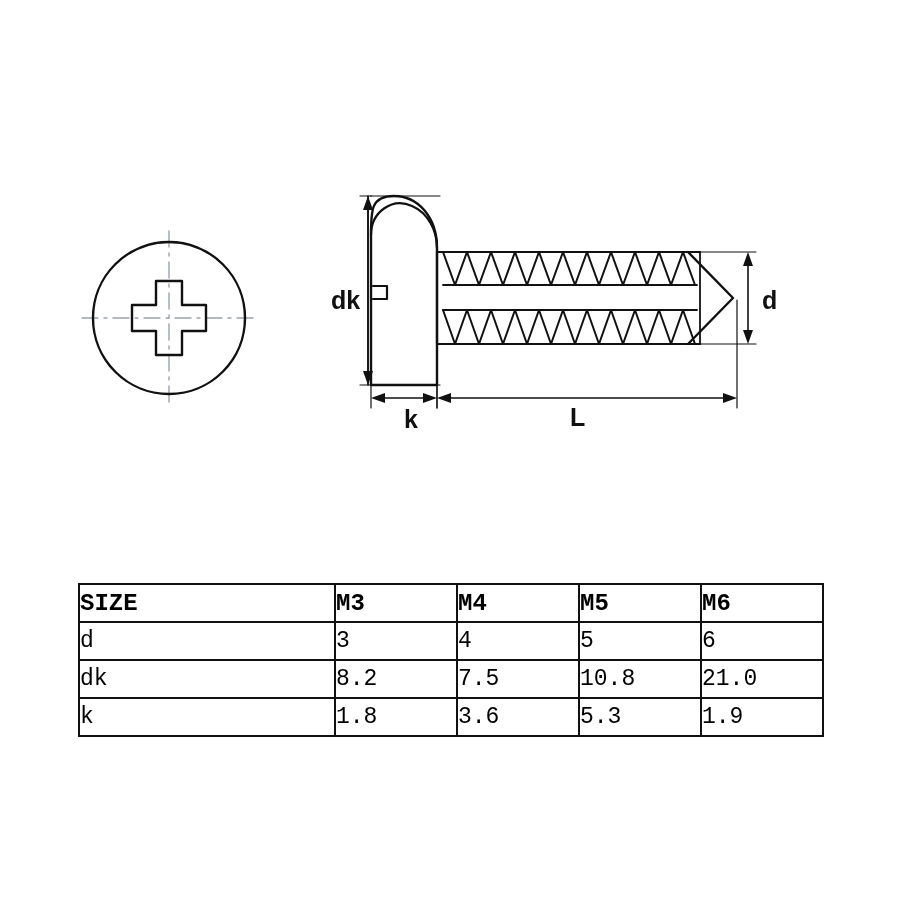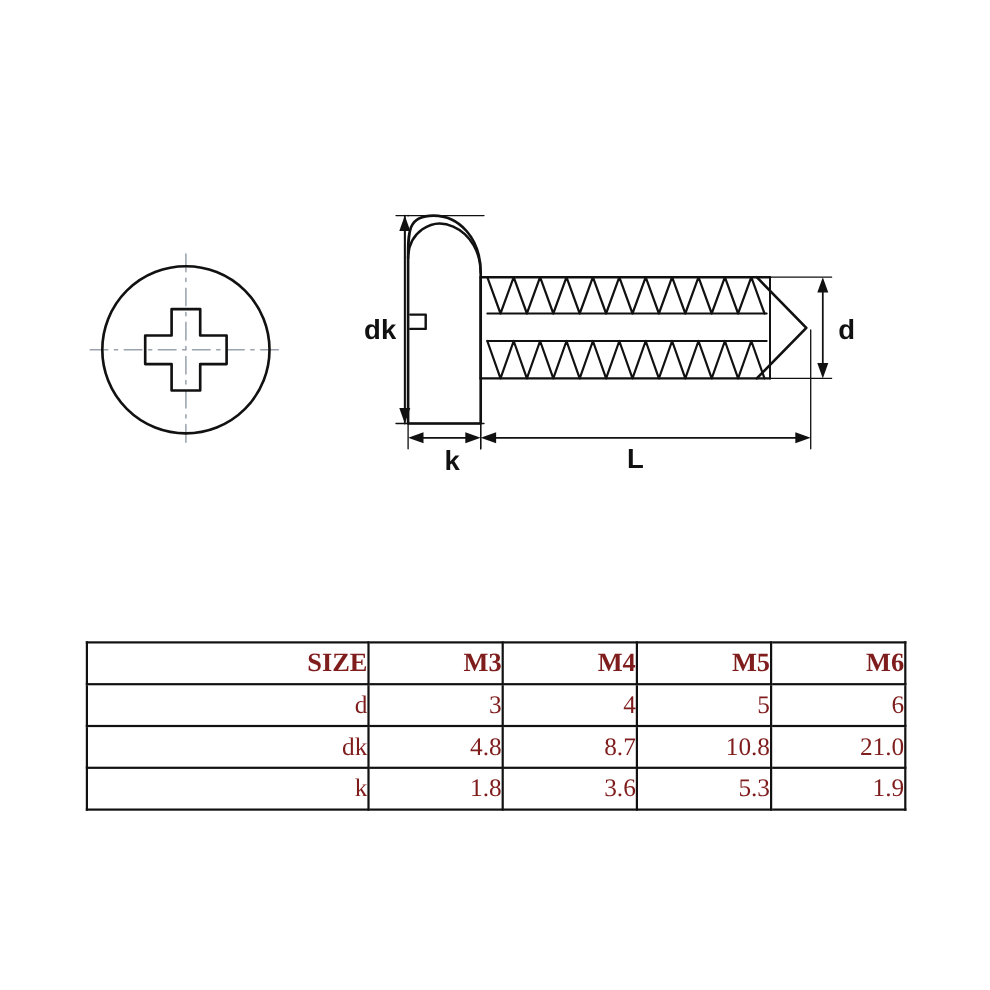--- a/index.html
+++ b/index.html
@@ -37,27 +37,27 @@
     top: 583px;
     width: 744px;
   }
   table.spec-table {
     border-collapse: collapse;
     width: 744px;
     table-layout: fixed;
   }
   table.spec-table td, table.spec-table th {
     border: 2px solid #111111;
-    text-align: right;
+    text-align: left;
     font-weight: normal;
     font-size: 23px;
-    color: #7f1d1d;
+    color: #000000;
     height: 36px;
     padding: 0;
-    font-family: Liberation Serif, serif;
+    font-family: Liberation Mono, monospace;
   }
   table.spec-table tr.header-row th {
     font-size: 24px;
     font-weight: bold;
   }
   table.spec-table td.rowlabel {
     font-size: 23px;
   }
   table.spec-table col.c0 { width: 256px; }
   table.spec-table col.cn { width: 122px; }
@@ -194,22 +194,22 @@
       <tbody>
         <tr>
           <td class="rowlabel">d</td>
           <td>3</td>
           <td>4</td>
           <td>5</td>
           <td>6</td>
         </tr>
         <tr>
           <td class="rowlabel">dk</td>
-          <td>4.8</td>
-          <td>8.7</td>
+          <td>8.2</td>
+          <td>7.5</td>
           <td>10.8</td>
           <td>21.0</td>
         </tr>
         <tr>
           <td class="rowlabel">k</td>
           <td>1.8</td>
           <td>3.6</td>
           <td>5.3</td>
           <td>1.9</td>
         </tr>

